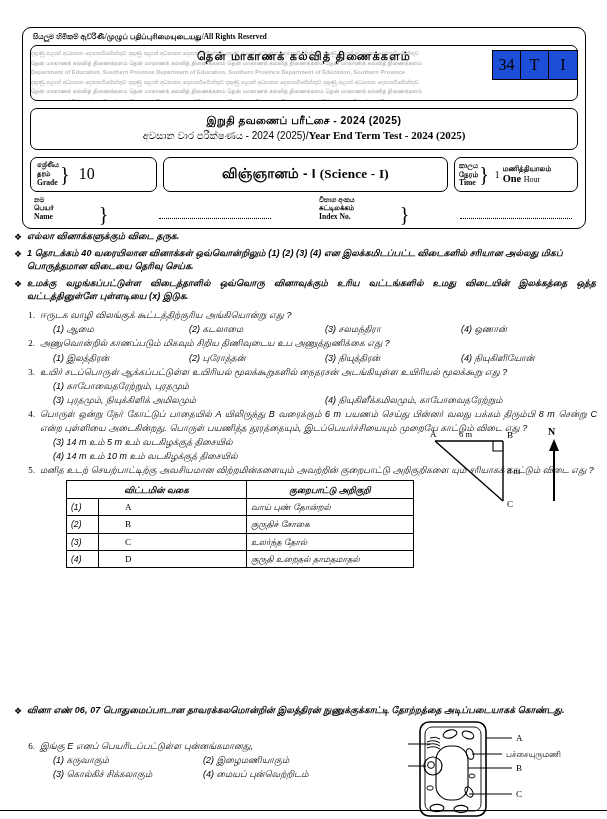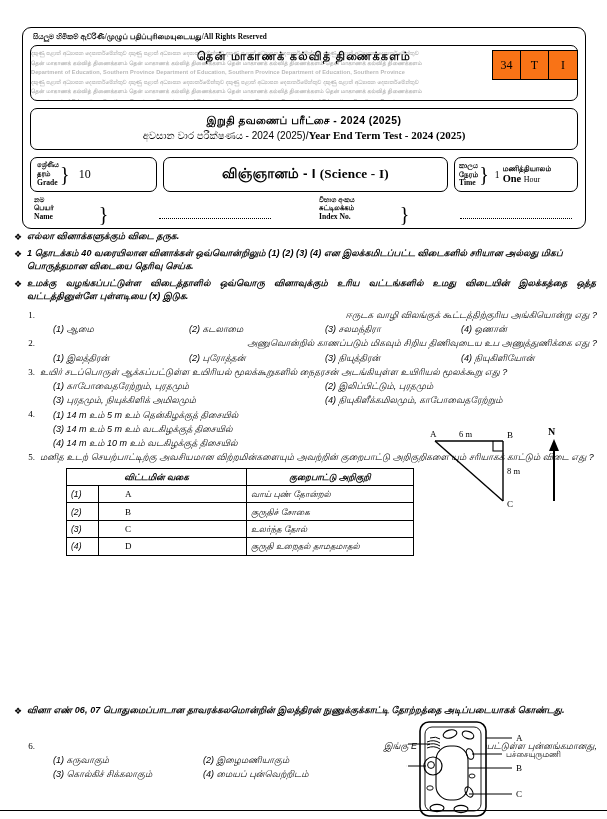--- a/index.html
+++ b/index.html
@@ -96,24 +96,24 @@
     right: 7px; top: 22px;
     display: flex;
     border: 1.5px solid #000;
     background: #fff;
     z-index: 5;
   }
   .code-boxes .cell {
     width: 28px; height: 28px;
     display: flex; align-items: center; justify-content: center;
     font-family: "Liberation Serif", serif;
-    font-size: 12px;
+    font-size: 16px;
     font-weight: 400;
     border-right: 1.5px solid #000;
-    background: #f97316;
+    background: #1d4ed8;
   }
   .code-boxes .cell:last-child { border-right: none; }
 
   
   .exam-frame {
     margin-top: 7px;
     border: 1.4px solid #000;
     border-radius: 7px;
     text-align: center;
     padding: 5px 0 6px 0;
@@ -155,21 +155,21 @@
   .lbl3 .en { font-family: "Liberation Serif", serif; font-size: 7.6px; }
   .brace {
     font-size: 20px;
     line-height: 14px;
     margin: 0 3px 0 1px;
     font-weight: 300;
     font-family: "Liberation Serif", serif;
   }
   .grade-val {
     font-family: "Liberation Serif", serif;
-    font-size: 12px;
+    font-size: 16px;
     padding-left: 6px;
   }
   .subject-box {
     flex: 1;
     margin: 0 6px;
     display: flex; align-items: center; justify-content: center;
   }
   .subject-txt {
     font-size: 13.6px;
     font-weight: 700;
@@ -252,21 +252,20 @@
     text-align: right;
     padding-right: 5px;
     font-family: "Liberation Serif", serif;
   }
   .q-body { flex: 1; }
   .q-stem {
     font-size: 9px;
     line-height: 13.4px;
     font-style: italic;
     letter-spacing: .05px;
-    text-align: right;
   }
   .q-stem.just { text-align: justify; }
   .opts {
     display: flex;
     padding-left: 13px;
     margin-top: 0px;
   }
   .opt {
     font-size: 9px;
     line-height: 14px;
@@ -467,34 +466,33 @@
         </div>
       </div>
     </div>
 
     <div class="q">
       <div class="q-num">3.</div>
       <div class="q-body">
         <div class="q-stem just">உயிர் சடப்பொருள் ஆக்கப்பட்டுள்ள உயிரியல் மூலக்கூறுகளில் நைதரசன் அடங்கியுள்ள உயிரியல் மூலக்கூறு எது ?</div>
         <div class="opts opts-2col">
           <div class="opt">(1) காபோவைதரேற்றும், புரதமும்</div>
-          <div class="opt">(2) இலிப்பிட்டும், புரதமும்</div>
         </div>
         <div class="opts opts-2col">
           <div class="opt">(3) புரதமும், நியுக்கிளிக் அமிலமும்</div>
           <div class="opt">(4) நியுகிளீக்கமிலமும், காபோவைதரேற்றும்</div>
         </div>
       </div>
     </div>
 
     <div class="q q4-wrap">
       <div class="q-num">4.</div>
       <div class="q-body">
+        <div class="q-stem just">பொருள் ஒன்று நேர் கோட்டுப் பாதையில் A யிலிருந்து B வரைக்கும் 6 m  பயணம் செய்து பின்னர் வலது பக்கம் திரும்பி 8 m சென்று C என்ற புள்ளியை அடைகின்றது. பொருள் பயணித்த தூரத்தையும், இடப்பெயர்ச்சியையும் முறையே காட்டும் விடை எது ?</div>
         <div class="opts opts-stack">
-          <div class="opt">(1) 14 m உம் 5 m உம் தென்கிழக்குத் திசையில்</div>
           <div class="opt">(3) 14 m உம் 5 m உம் வடகிழக்குத் திசையில்</div>
           <div class="opt">(4) 14 m உம் 10 m உம் வடகிழக்குத் திசையில்</div>
         </div>
       </div>
       <div class="diagram4">
         <svg width="168" height="92" viewBox="0 0 168 92">
 
           <line x1="6" y1="24" x2="74" y2="24" stroke="#000" stroke-width="1.4"></line>
 
           <line x1="74" y1="24" x2="74" y2="84" stroke="#000" stroke-width="1.4"></line>

